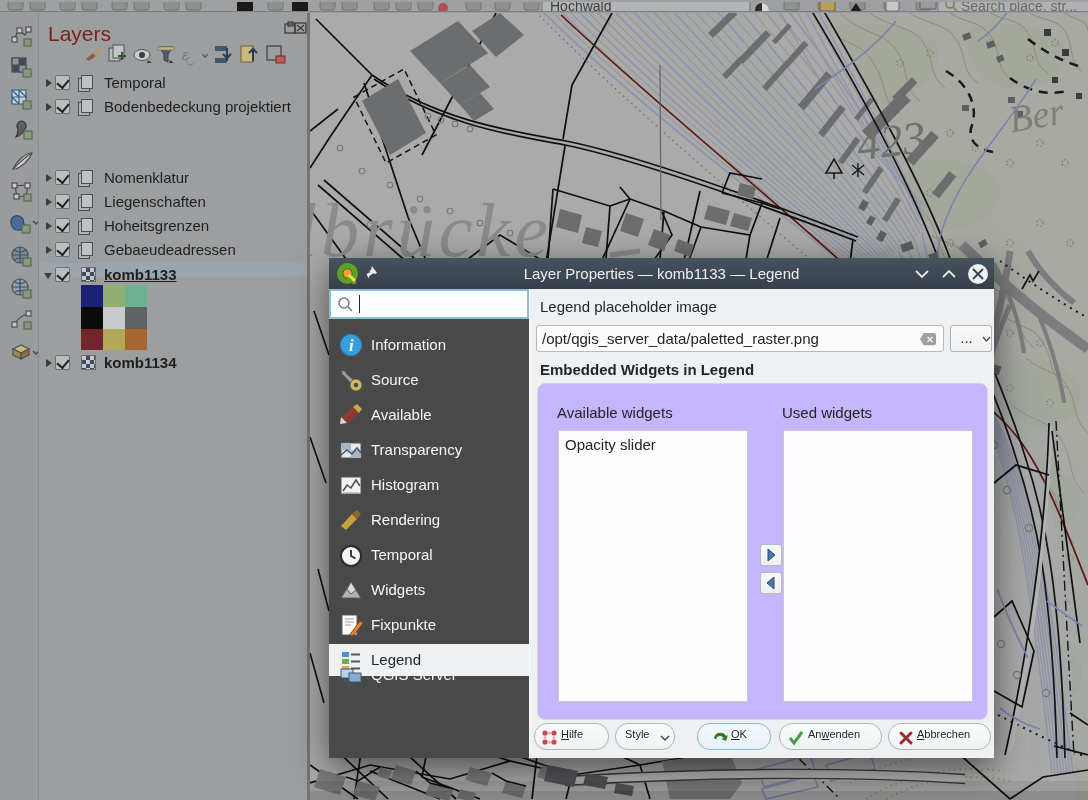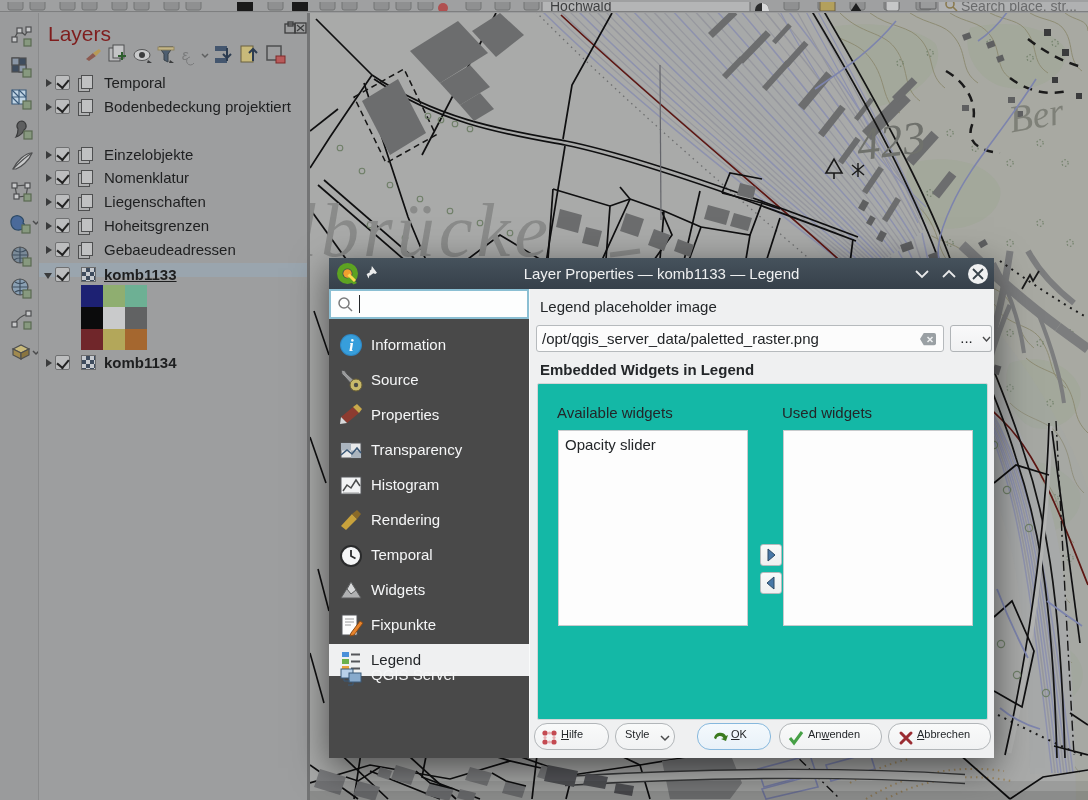--- a/index.html
+++ b/index.html
@@ -54,22 +54,22 @@
   .sideitem.sel { background:#eff0f1; color:#232629; }
   .sideitem svg { position:absolute; left:10px; top:4px; }
 
   #content { position:absolute; left:200px; top:31px; width:465px; height:469px; background:#eff0f1; border-left:1px solid #fafbfb; }
   .ctext { position:absolute; color:#232629; white-space:nowrap; }
 
   #pathinput { position:absolute; left:6px; top:36px; width:408px; height:27px; background:#fcfcfc; border:1px solid #b6babd; border-radius:3px; color:#232629; font-size:15px; line-height:25px; padding-left:5px; }
   #btndots { position:absolute; left:420px; top:36px; width:33px; height:27px; background:linear-gradient(#f9f9fa,#f0f1f2); border:1px solid #b0b4b7; border-radius:3px 0 0 3px; text-align:center; line-height:24px; color:#232629; }
   #btndrop { position:absolute; left:452px; top:36px; width:10px; height:27px; background:linear-gradient(#f9f9fa,#f0f1f2); border:1px solid #b0b4b7; border-left:none; border-radius:0 3px 3px 0; }
 
-  #groupbox { position:absolute; left:7px; top:94px; width:451px; height:337px; border:1px solid #d4d6d7; background:#14b8a6; border-radius:2px; }
-  .listbox { position:absolute; top:46px; width:190px; height:196px; background:#fdfdfd; border:1px solid #c8cbcd; }
+  #groupbox { position:absolute; left:7px; top:94px; width:451px; height:337px; border:1px solid #d4d6d7; background:#c4b5fd; border-radius:8px; }
+  .listbox { position:absolute; top:46px; width:190px; height:272px; background:#fdfdfd; border:1px solid #c8cbcd; }
   .movebtn { position:absolute; left:222px; width:22px; height:22px; background:linear-gradient(#f8f9f9,#eff0f1); border:1px solid #b6babd; border-radius:3px; }
 
   .dlgbtn { position:absolute; top:434px; height:27px; background:linear-gradient(#f9fafa,#f1f2f3); border:1px solid #b2b6b9; border-radius:13px; color:#232629; font-size:11px; }
   .dlgbtn .bl { position:absolute; top:4px; white-space:nowrap; }
   .u { text-decoration:underline; }
 </style>
 </head>
 <body>
 <div id="app">
   <div id="topstrip">
@@ -255,26 +255,20 @@
         <div class="arr"></div>
         <div class="cb"></div>
         <div class="gic"></div>
         <div class="lbl">Temporal</div>
       </div>
     <div class="treerow" style="top:82px;">
         <div class="arr"></div>
         <div class="cb"></div>
         <div class="gic"></div>
         <div class="lbl">Bodenbedeckung projektiert</div>
-      </div>
-    <div class="treerow" style="top:130px;">
-        <div class="arr"></div>
-        <div class="cb"></div>
-        <div class="gic"></div>
-        <div class="lbl">Einzelobjekte</div>
       </div>
     <div class="treerow" style="top:153px;">
         <div class="arr"></div>
         <div class="cb"></div>
         <div class="gic"></div>
         <div class="lbl">Nomenklatur</div>
       </div>
     <div class="treerow" style="top:177px;">
         <div class="arr"></div>
         <div class="cb"></div>
@@ -693,21 +687,21 @@
             <circle cx="17" cy="17" r="2.2" fill="#494949"></circle>
           </svg>
           <div class="silbl">Source</div>
         </div>
       <div class="sideitem" style="top:110px;">
           <svg width="26" height="26">
             <path d="M2 14 L14 4 L20 10 L8 20 Z" fill="#8c3b30"></path>
             <path d="M14 4 l4 -3 5 5 -3 4 z" fill="#c8a84b"></path>
             <path d="M2 14 l6 6 -7 1 z" fill="#d8d9da"></path>
           </svg>
-          <div class="silbl">Properties</div>
+          <div class="silbl">Available</div>
         </div>
       <div class="sideitem" style="top:145px;">
           <svg width="26" height="26">
             <rect x="2" y="5" width="20" height="15" fill="#e8e9ea" stroke="#55565a"></rect>
             <rect x="2" y="5" width="10" height="7.5" fill="#aab4be"></rect>
             <rect x="12" y="12.5" width="10" height="7.5" fill="#aab4be"></rect>
             <path d="M2 17 l6 -5 5 4 5 -6 4 5" stroke="#3c5a78" fill="none" stroke-width="1.6"></path>
           </svg>
           <div class="silbl">Transparency</div>
         </div>

